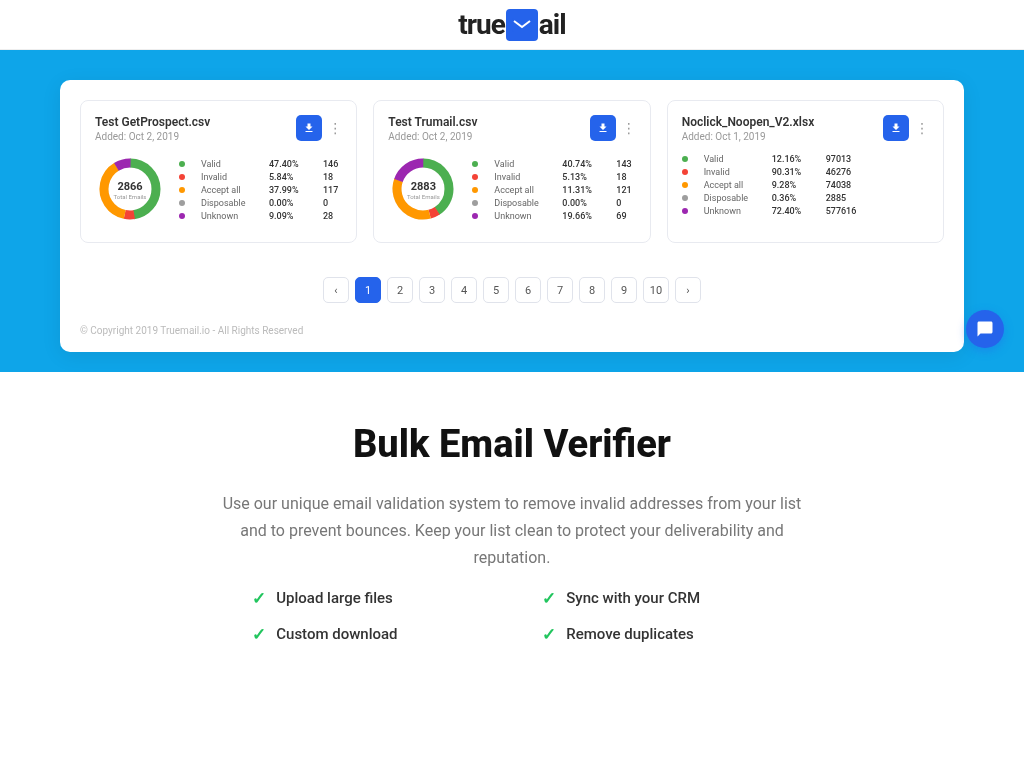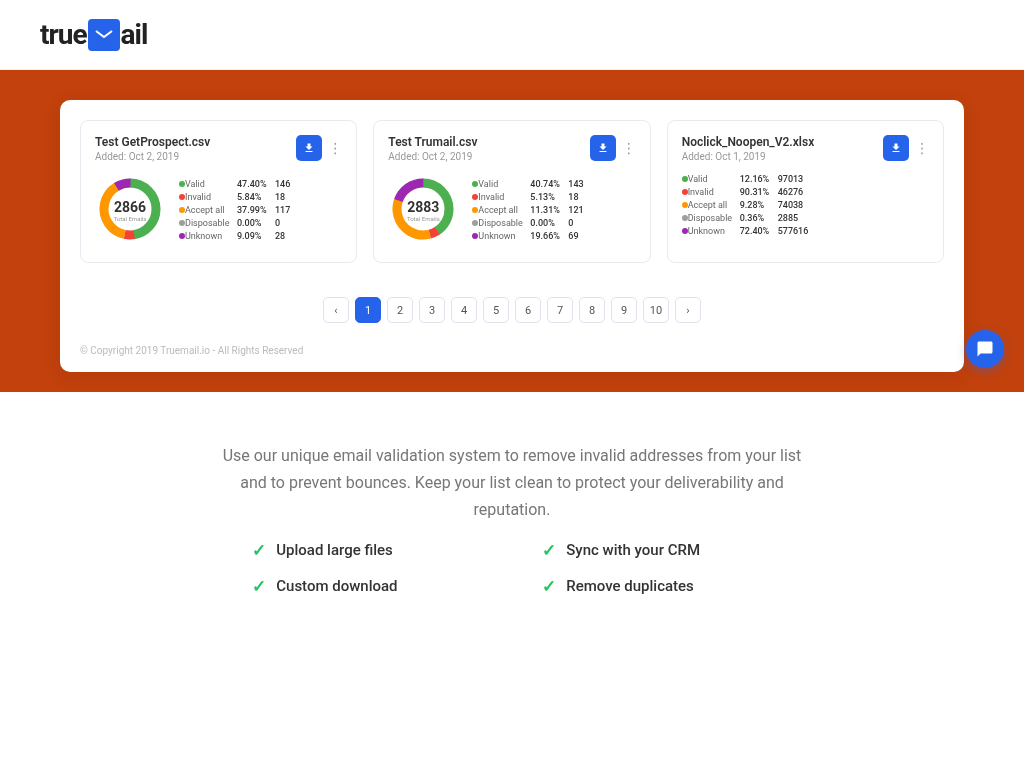--- a/index.html
+++ b/index.html
@@ -4,24 +4,25 @@
   <style>
     * { box-sizing: border-box; margin: 0; padding: 0; }
     body {
       font-family: -apple-system, BlinkMacSystemFont, 'Segoe UI', Roboto, sans-serif;
       background: #fff;
       color: #333;
     }
 
     
     .header {
-      padding: 18px 40px;
+      padding: 8px 40px;
       border-bottom: 1px solid #eee;
       display: flex;
       align-items: center;
+      justify-content: center;
     }
     .logo {
       display: flex;
       align-items: center;
       font-size: 28px;
       font-weight: 700;
       color: #222;
       letter-spacing: -1px;
     }
     .logo-icon {
@@ -34,21 +35,21 @@
       border-radius: 4px;
       margin: 0 1px;
     }
     .logo-icon svg {
       width: 20px;
       height: 14px;
     }
 
     
     .dashboard-section {
-      background: #c2410c;
+      background: #0ea5e9;
       padding: 30px 60px 20px;
       position: relative;
     }
 
     .cards-container {
       background: #fff;
       border-radius: 10px;
       box-shadow: 0 4px 20px rgba(0,0,0,0.08);
       padding: 20px 20px 0;
       overflow: hidden;
@@ -126,21 +127,21 @@
 
     .donut-label {
       position: absolute;
       top: 50%;
       left: 50%;
       transform: translate(-50%, -50%);
       text-align: center;
     }
 
     .donut-number {
-      font-size: 14px;
+      font-size: 11px;
       font-weight: 700;
       color: #333;
       display: block;
       line-height: 1.1;
     }
 
     .donut-sub {
       font-size: 6px;
       color: #999;
       display: block;
@@ -150,21 +151,21 @@
     
     .stats-list {
       flex: 1;
       font-size: 9px;
     }
 
     .stat-row {
       display: flex;
       align-items: center;
       margin-bottom: 3px;
-      gap: 0;
+      gap: 16px;
     }
 
     .stat-dot {
       width: 6px;
       height: 6px;
       border-radius: 50%;
       flex-shrink: 0;
     }
 
     .stat-label {
@@ -519,20 +520,21 @@
   </div>
 
   <div class="chat-btn">
     <svg width="18" height="18" viewBox="0 0 24 24" fill="white">
       <path d="M20 2H4c-1.1 0-2 .9-2 2v18l4-4h14c1.1 0 2-.9 2-2V4c0-1.1-.9-2-2-2z"></path>
     </svg>
   </div>
 </section>
 
 <section class="main-content">
+  <h1 class="main-title">Bulk Email Verifier</h1>
   <p class="main-description">Use our unique email validation system to remove invalid addresses from your list and to prevent bounces. Keep your list clean to protect your deliverability and reputation.</p>
 
   <div class="features-grid" id="features-grid">
 
   <div class="feature-item">
     <span class="check-icon">✓</span>
     <span>Upload large files</span>
   </div>
       <div class="feature-item">
     <span class="check-icon">✓</span>

